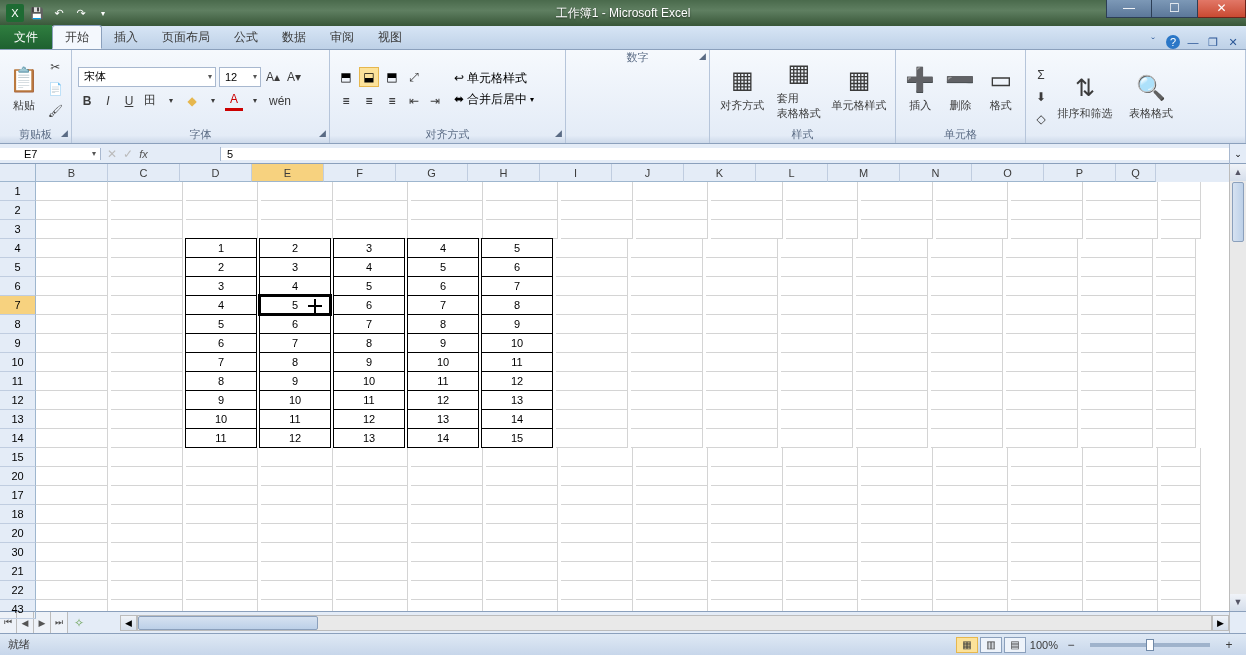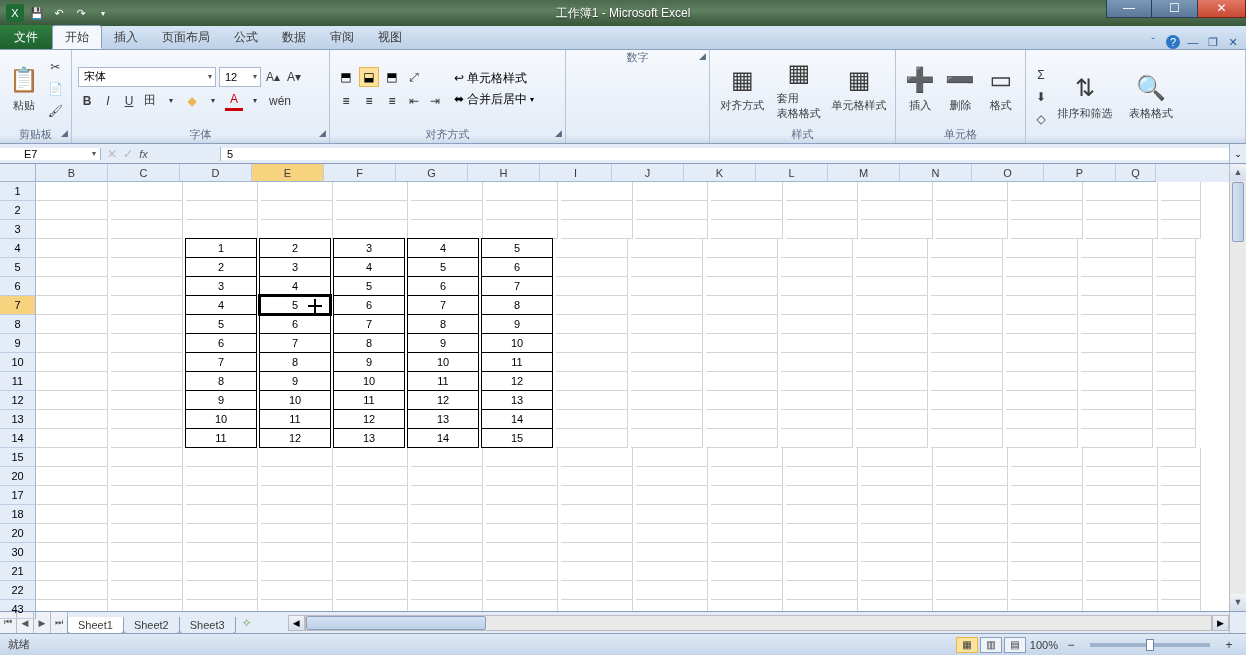--- a/index.html
+++ b/index.html
@@ -865,25 +865,20 @@
   </div>
 </div>
 
 <div class="bottomrow">
   <div class="tabsctrl">
     <div class="navbtn">⏮</div>
     <div class="navbtn">◀</div>
     <div class="navbtn">▶</div>
     <div class="navbtn">⏭</div>
   </div>
-  <div class="sheettabs" id="sheettabs">
-      <div class="sheettab active">Sheet1</div>
-      <div class="sheettab">Sheet2</div>
-      <div class="sheettab">Sheet3</div>
-    </div>
   <div class="newtab">✧</div>
   <div class="hsbar">
     <div class="arr">◀</div>
     <div class="track">
         <div class="thumb"></div>
       </div>
     <div class="arr">▶</div>
   </div>
   <div style="width:17px;border-left:1px solid #bcbcbc;"></div>
 </div>

